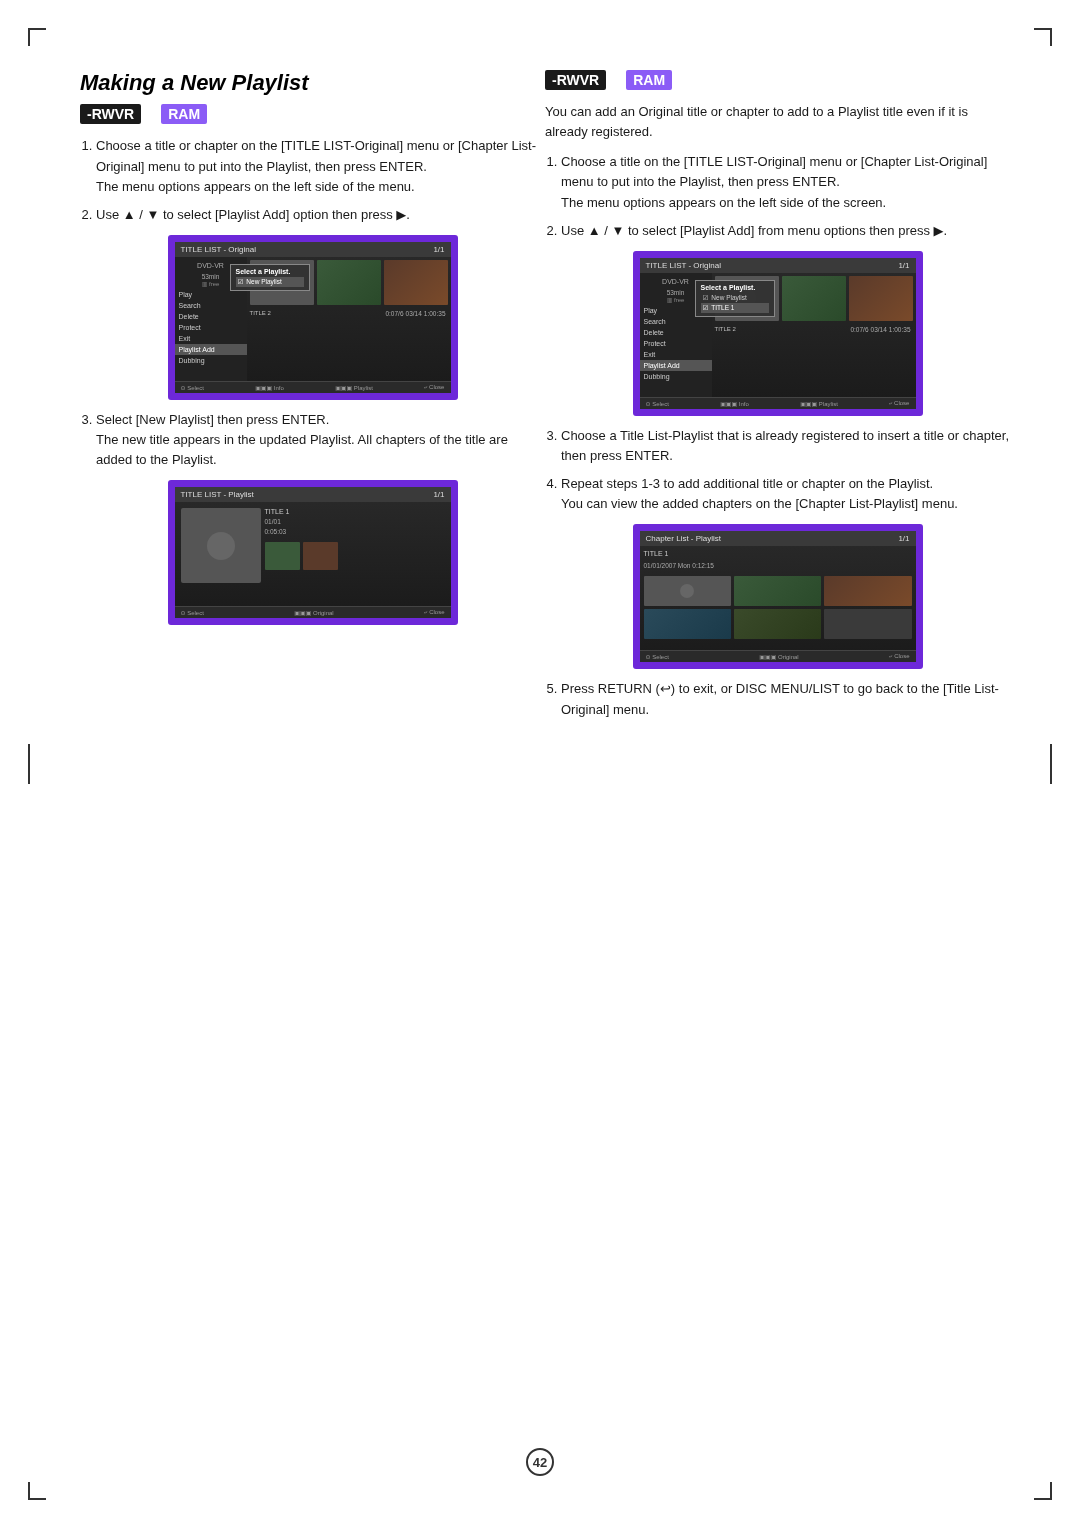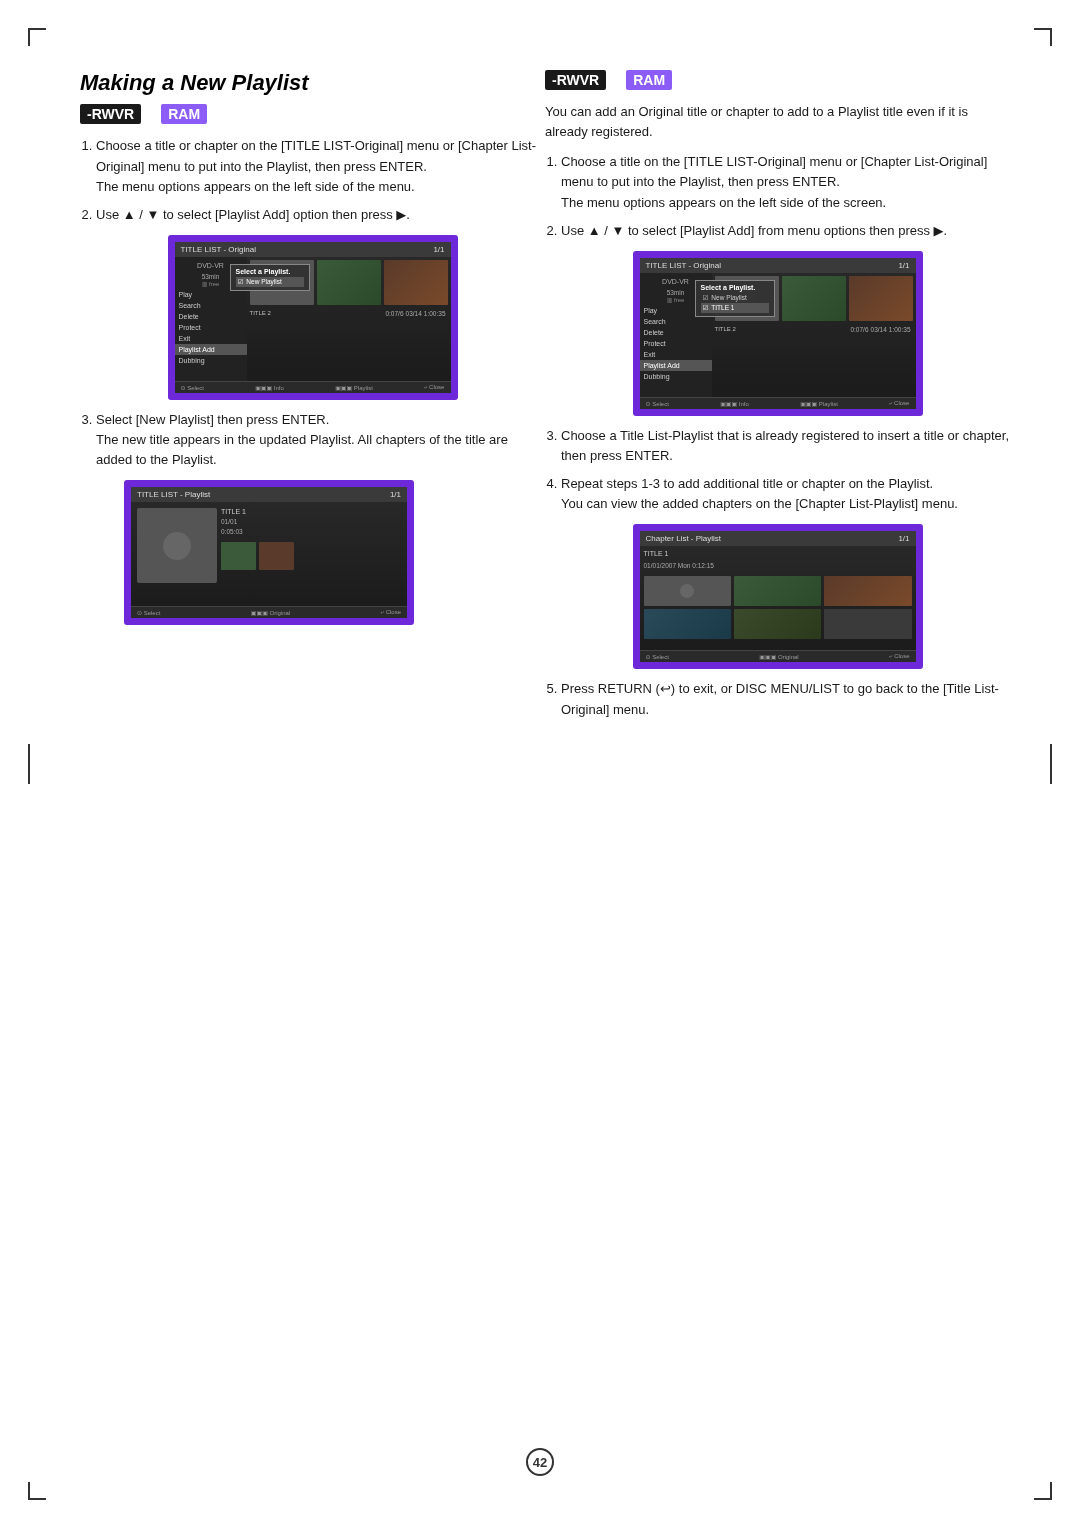--- a/index.html
+++ b/index.html
@@ -383,21 +383,21 @@
           </div>
         </div>
       </div>
 
       <ol start="3">
         <li>
           <span>Select [New Playlist] then press ENTER.<br>The new title appears in the updated Playlist. All chapters of the title are added to the Playlist.</span>
         </li>
       </ol>
 
-      <div class="screen-mockup" style="width:290px;height:145px;margin-left:44px;">
+      <div class="screen-mockup" style="width:290px;height:145px;">
         <div class="screen-inner">
           <div class="screen-header">
             <span>TITLE LIST - Playlist</span>
             <span>1/1</span>
           </div>
           <div class="screen-body">
             <div style="flex:1; display:flex; flex-direction:column; padding:6px; gap:4px;">
 
               <div style="display:flex; gap:4px; flex:1;">
                 <div style="width:80px; height:75px; background:#555; display:flex; align-items:center; justify-content:center; border-radius:2px; flex-shrink:0;">

